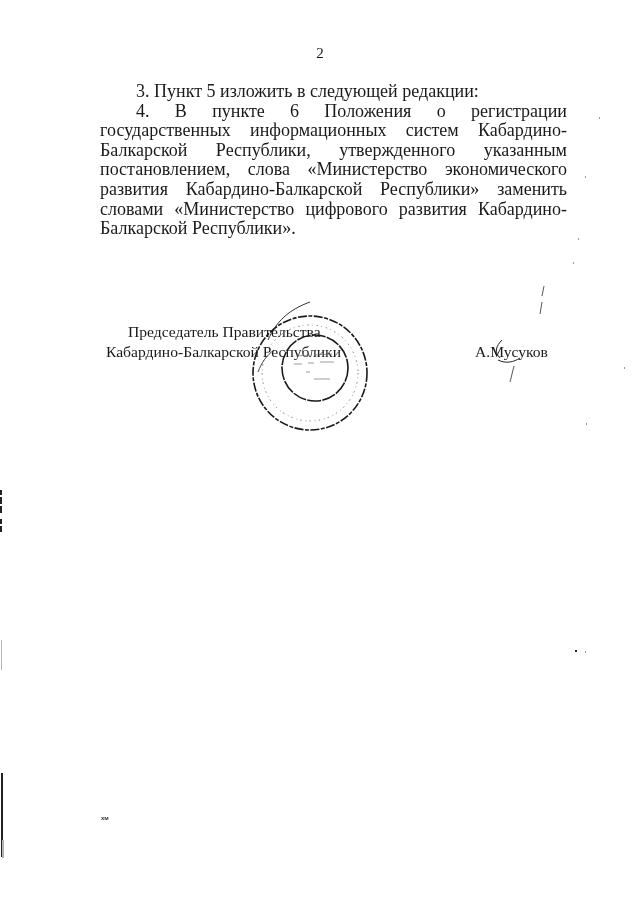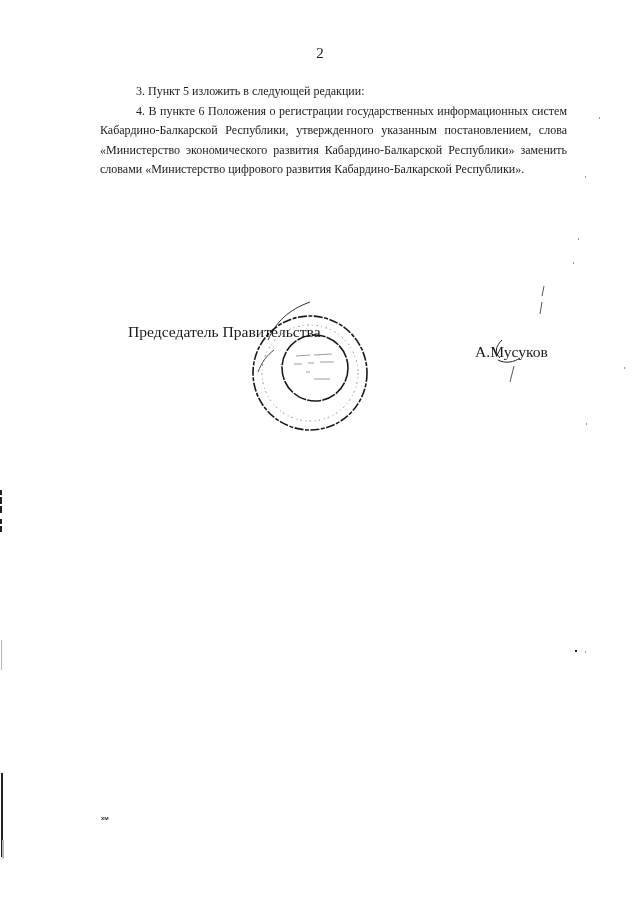--- a/index.html
+++ b/index.html
@@ -22,21 +22,21 @@
       top: 44px;
       text-align: center;
       font-size: 15px;
       line-height: 18px;
     }
     .body-text {
       position: absolute;
       left: 100px;
       top: 82px;
       width: 467px;
-      font-size: 12px;
+      font-size: 18px;
       line-height: 19.6px;
     }
     .para {
       margin: 0;
       text-align: justify;
       text-indent: 36px;
     }
     .para.first {
       text-align: left;
     }
@@ -112,20 +112,21 @@
 
 <div class="page-number">2</div>
 
 <div class="body-text">
   <p class="para first">3. Пункт 5 изложить в следующей редакции:</p>
   <p class="para">4. В пункте 6 Положения о регистрации государственных информационных систем Кабардино-Балкарской Республики, утвержденного указанным постановлением, слова «Министерство экономического развития Кабардино-Балкарской Республики» заменить словами «Министерство цифрового развития Кабардино-Балкарской Республики».</p>
 </div>
 
 <div class="sig-block">
   <span class="sig-title-1">Председатель Правительства</span>
+  <span class="sig-title-2">Кабардино-Балкарской Республики</span>
   <span class="sig-name">А.Мусуков</span>
 </div>
 
 <svg class="stamp" viewBox="0 0 126 164" xmlns="http://www.w3.org/2000/svg">
   <circle cx="62" cy="81" r="57" fill="none" stroke="#1a1a1a" stroke-width="1.6" stroke-dasharray="9 1.5 4 1.5"></circle>
   <circle cx="67" cy="76" r="33" fill="none" stroke="#1a1a1a" stroke-width="1.6" stroke-dasharray="14 1.2"></circle>
 
   <circle cx="62" cy="81" r="48" fill="none" stroke="#555" stroke-width="1" stroke-dasharray="1.5 3 0.8 4" opacity="0.75"></circle>
 
   <g stroke="#666" stroke-width="0.8" opacity="0.8">

